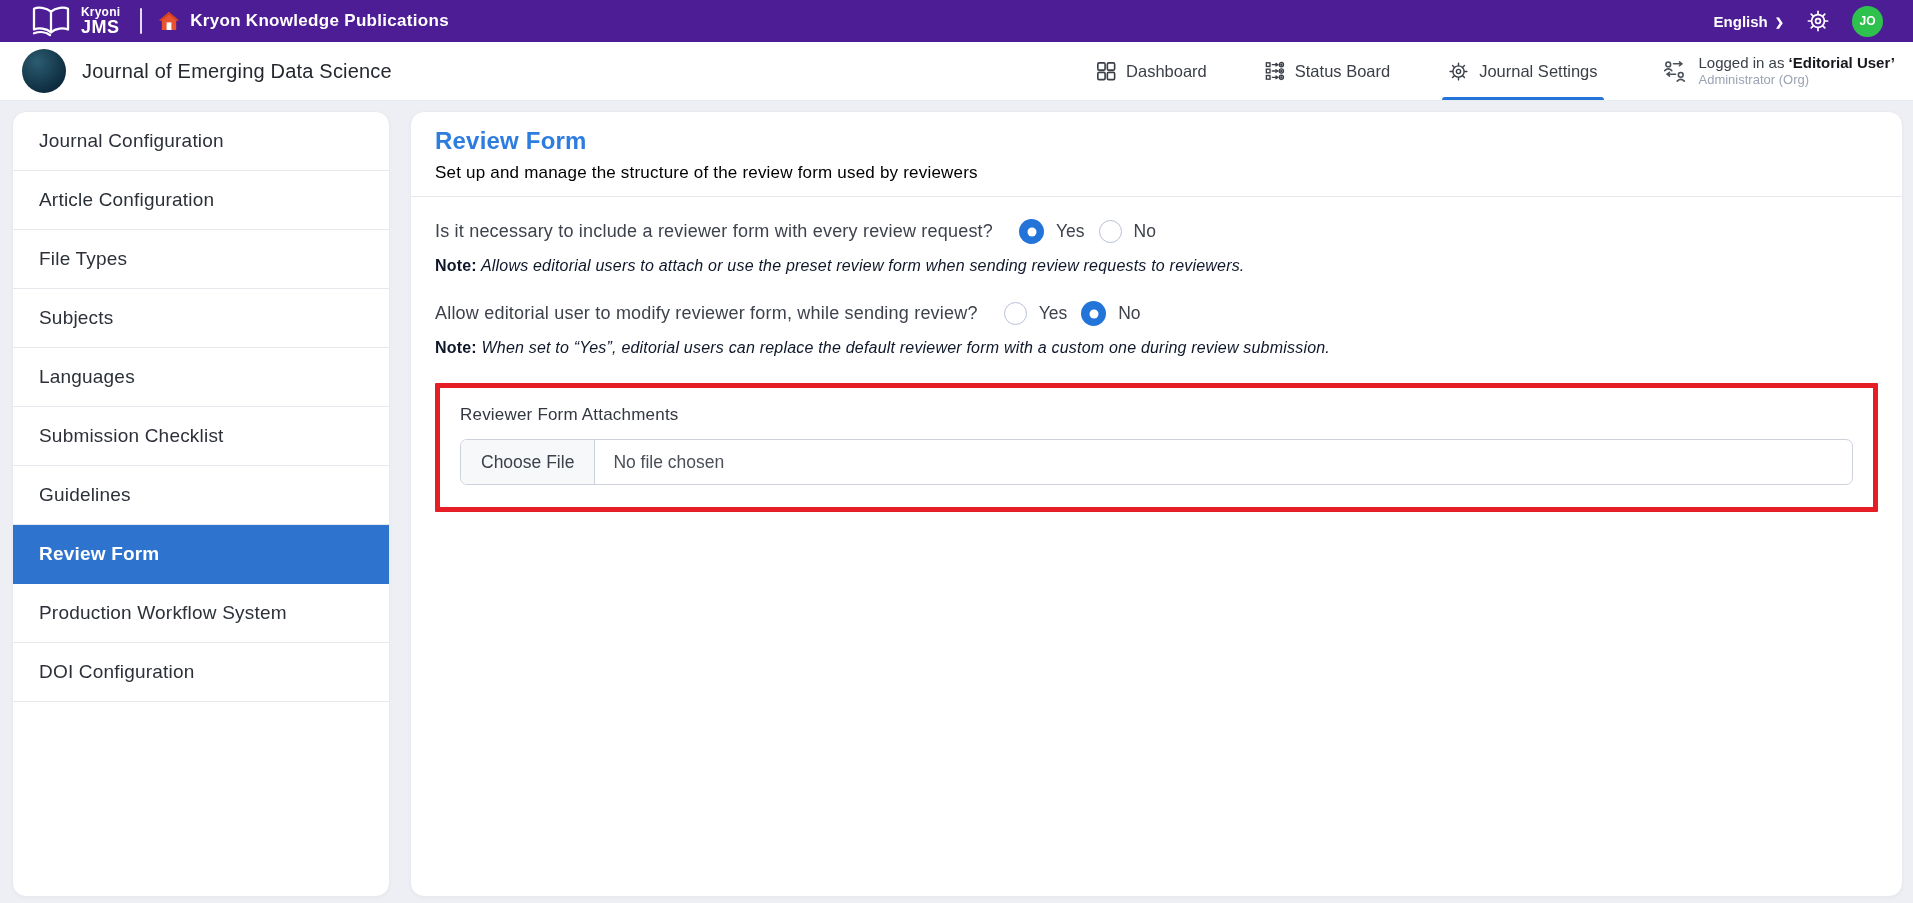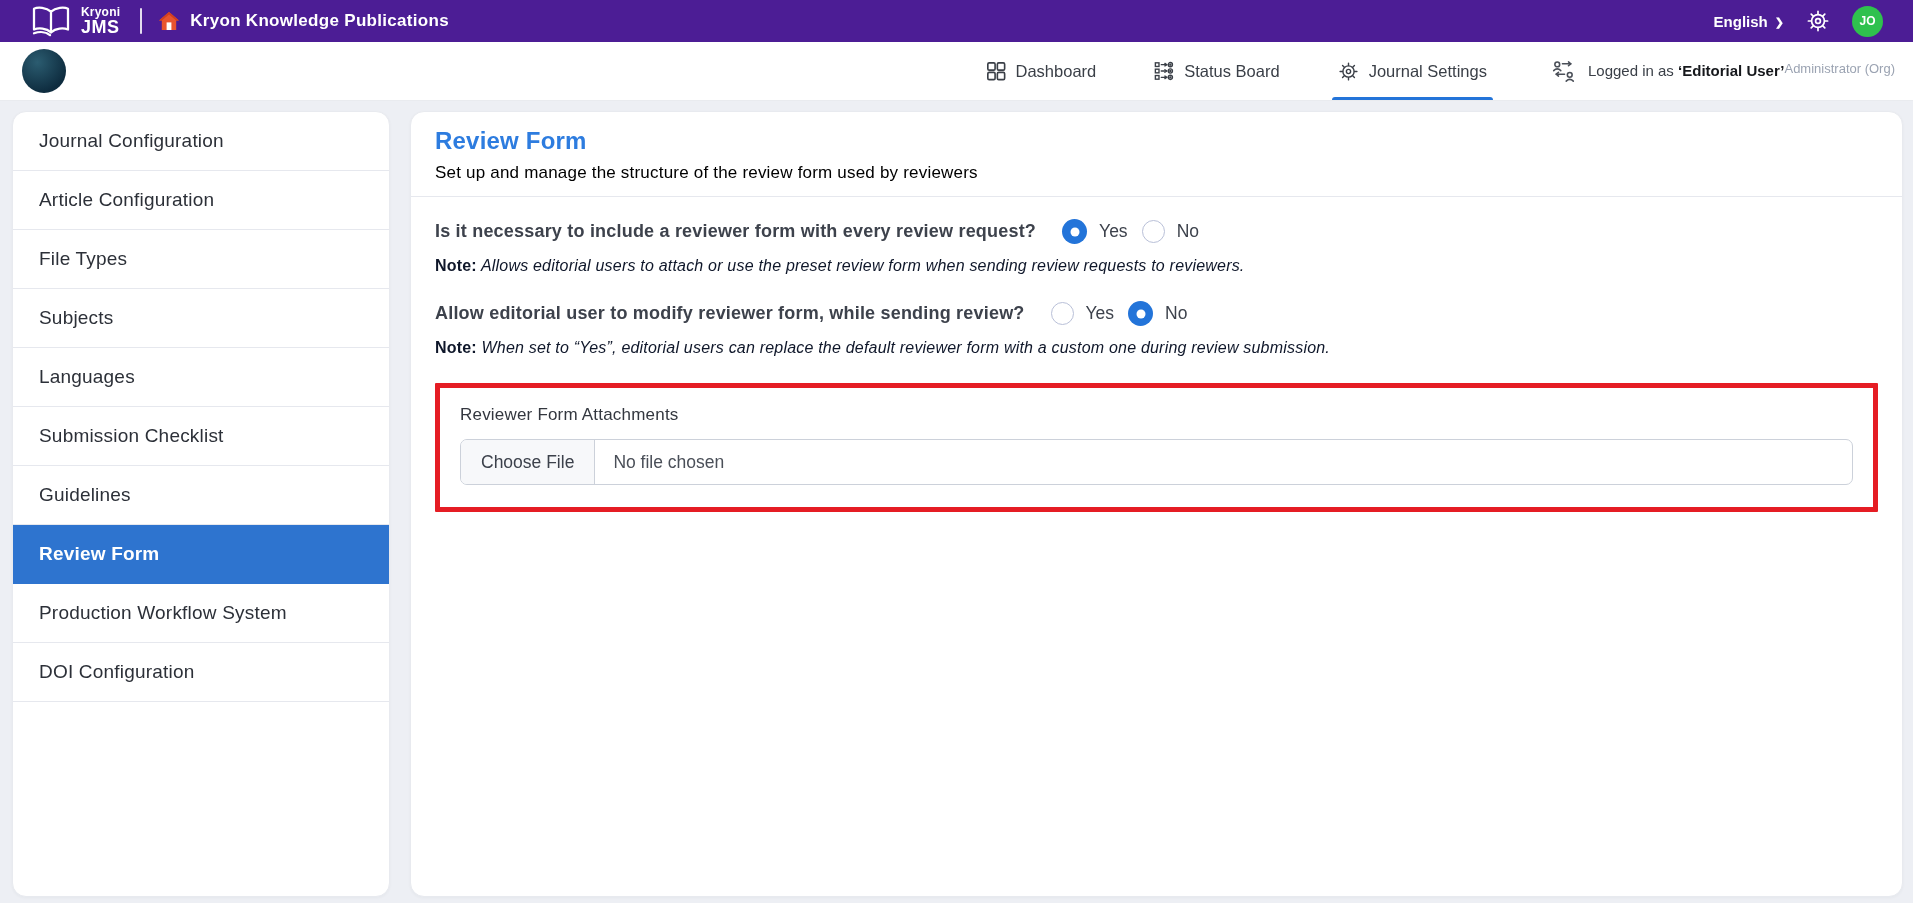--- a/index.html
+++ b/index.html
@@ -43,21 +43,21 @@
   .nav-item {
     display:flex; align-items:center; gap:10px; font-size:16.5px; color:#3a3f47;
     cursor:pointer; position:relative; font-weight:500;
   }
   .nav-item.active::after {
     content:""; position:absolute; left:-6px; right:-6px; bottom:0; height:3px;
     background:#2374d9; border-radius:3px 3px 0 0;
   }
   .nav-icon { display:flex; align-items:center; color:#3a3f47; }
   .user-block { display:flex; align-items:center; gap:12px; margin-left:6px; }
-  .user-lines { display:flex; line-height:1.3; }
+  .user-lines { display:flex; flex-direction:column; line-height:1.3; }
   .user-line1 { font-size:15px; color:#3a3f47; }
   .user-line1 b { color:#16181c; }
   .user-line2 { font-size:13px; color:#9ba3b2; }
 
   
   .page { position:relative; height:802px; padding:10px 10px 6px 12px; display:flex; gap:20px; }
   .card {
     background:#fff; border-radius:14px; border:1px solid #e8eaef;
     box-shadow:0 1px 3px rgba(30,40,60,.04);
   }
@@ -70,21 +70,21 @@
   .side-item.active { background:#2e74cf; color:#fff; font-weight:bold; border-bottom-color:#2e74cf; }
 
   .main { flex:1 1 auto; height:786px; overflow:hidden; }
   .main-head { padding:15px 24px 13px 24px; }
   .main-title { font-size:24px; font-weight:bold; color:#2d7cdf; letter-spacing:.2px; }
   .main-subtitle { font-size:17px; color:#000000; margin-top:8px; letter-spacing:.2px; }
   .main-divider { height:1px; background:#e6e8ee; }
   .main-body { padding:18px 24px; }
 
   .q-row { display:flex; align-items:center; gap:14px; margin-top:4px; }
-  .q-text { font-size:18px; font-weight:700; color:#3d424c; letter-spacing:.2px; margin-right:12px; }
+  .q-text { font-size:18px; font-weight:400; color:#3d424c; letter-spacing:.2px; margin-right:12px; }
   .radio-opt { display:flex; align-items:center; gap:12px; cursor:pointer; }
   .radio { width:23px; height:23px; border-radius:50%; border:1.5px solid #b9c0d8; background:#fff; position:relative; flex:0 0 auto; }
   .radio.checked { width:25px; height:25px; border:none; background:#2374d9; }
   .radio.checked::after {
     content:""; position:absolute; left:50%; top:50%; width:9px; height:9px;
     transform:translate(-50%,-50%); border-radius:50%; background:#fff;
   }
   .radio-label { font-size:17.5px; color:#3d424c; }
   .q-note { margin:13px 0 26px 0; font-size:16px; color:#0f172a; letter-spacing:.2px; }
   .q-note .note-label { font-weight:600; font-style:normal; }
@@ -160,20 +160,21 @@
     </div>
     <div class="avatar-green">
       <span>JO</span>
     </div>
   </div>
 </div>
 
 <div class="header">
   <div class="journal-id">
     <div class="journal-logo"></div>
+    <div class="journal-name">Journal of Emerging Data Science</div>
   </div>
   <div class="header-right">
     <div class="nav-item">
       <span class="nav-icon">
         <svg width="20" height="20" viewBox="0 0 22 22" fill="none" stroke="#3a3f47" stroke-width="1.8">
           <rect x="2" y="2" width="8" height="8" rx="1.5"></rect>
           <rect x="12.5" y="2" width="8" height="8" rx="1.5"></rect>
           <rect x="2" y="12.5" width="8" height="8" rx="1.5"></rect>
           <rect x="12.5" y="12.5" width="8" height="8" rx="1.5"></rect>
         </svg>

